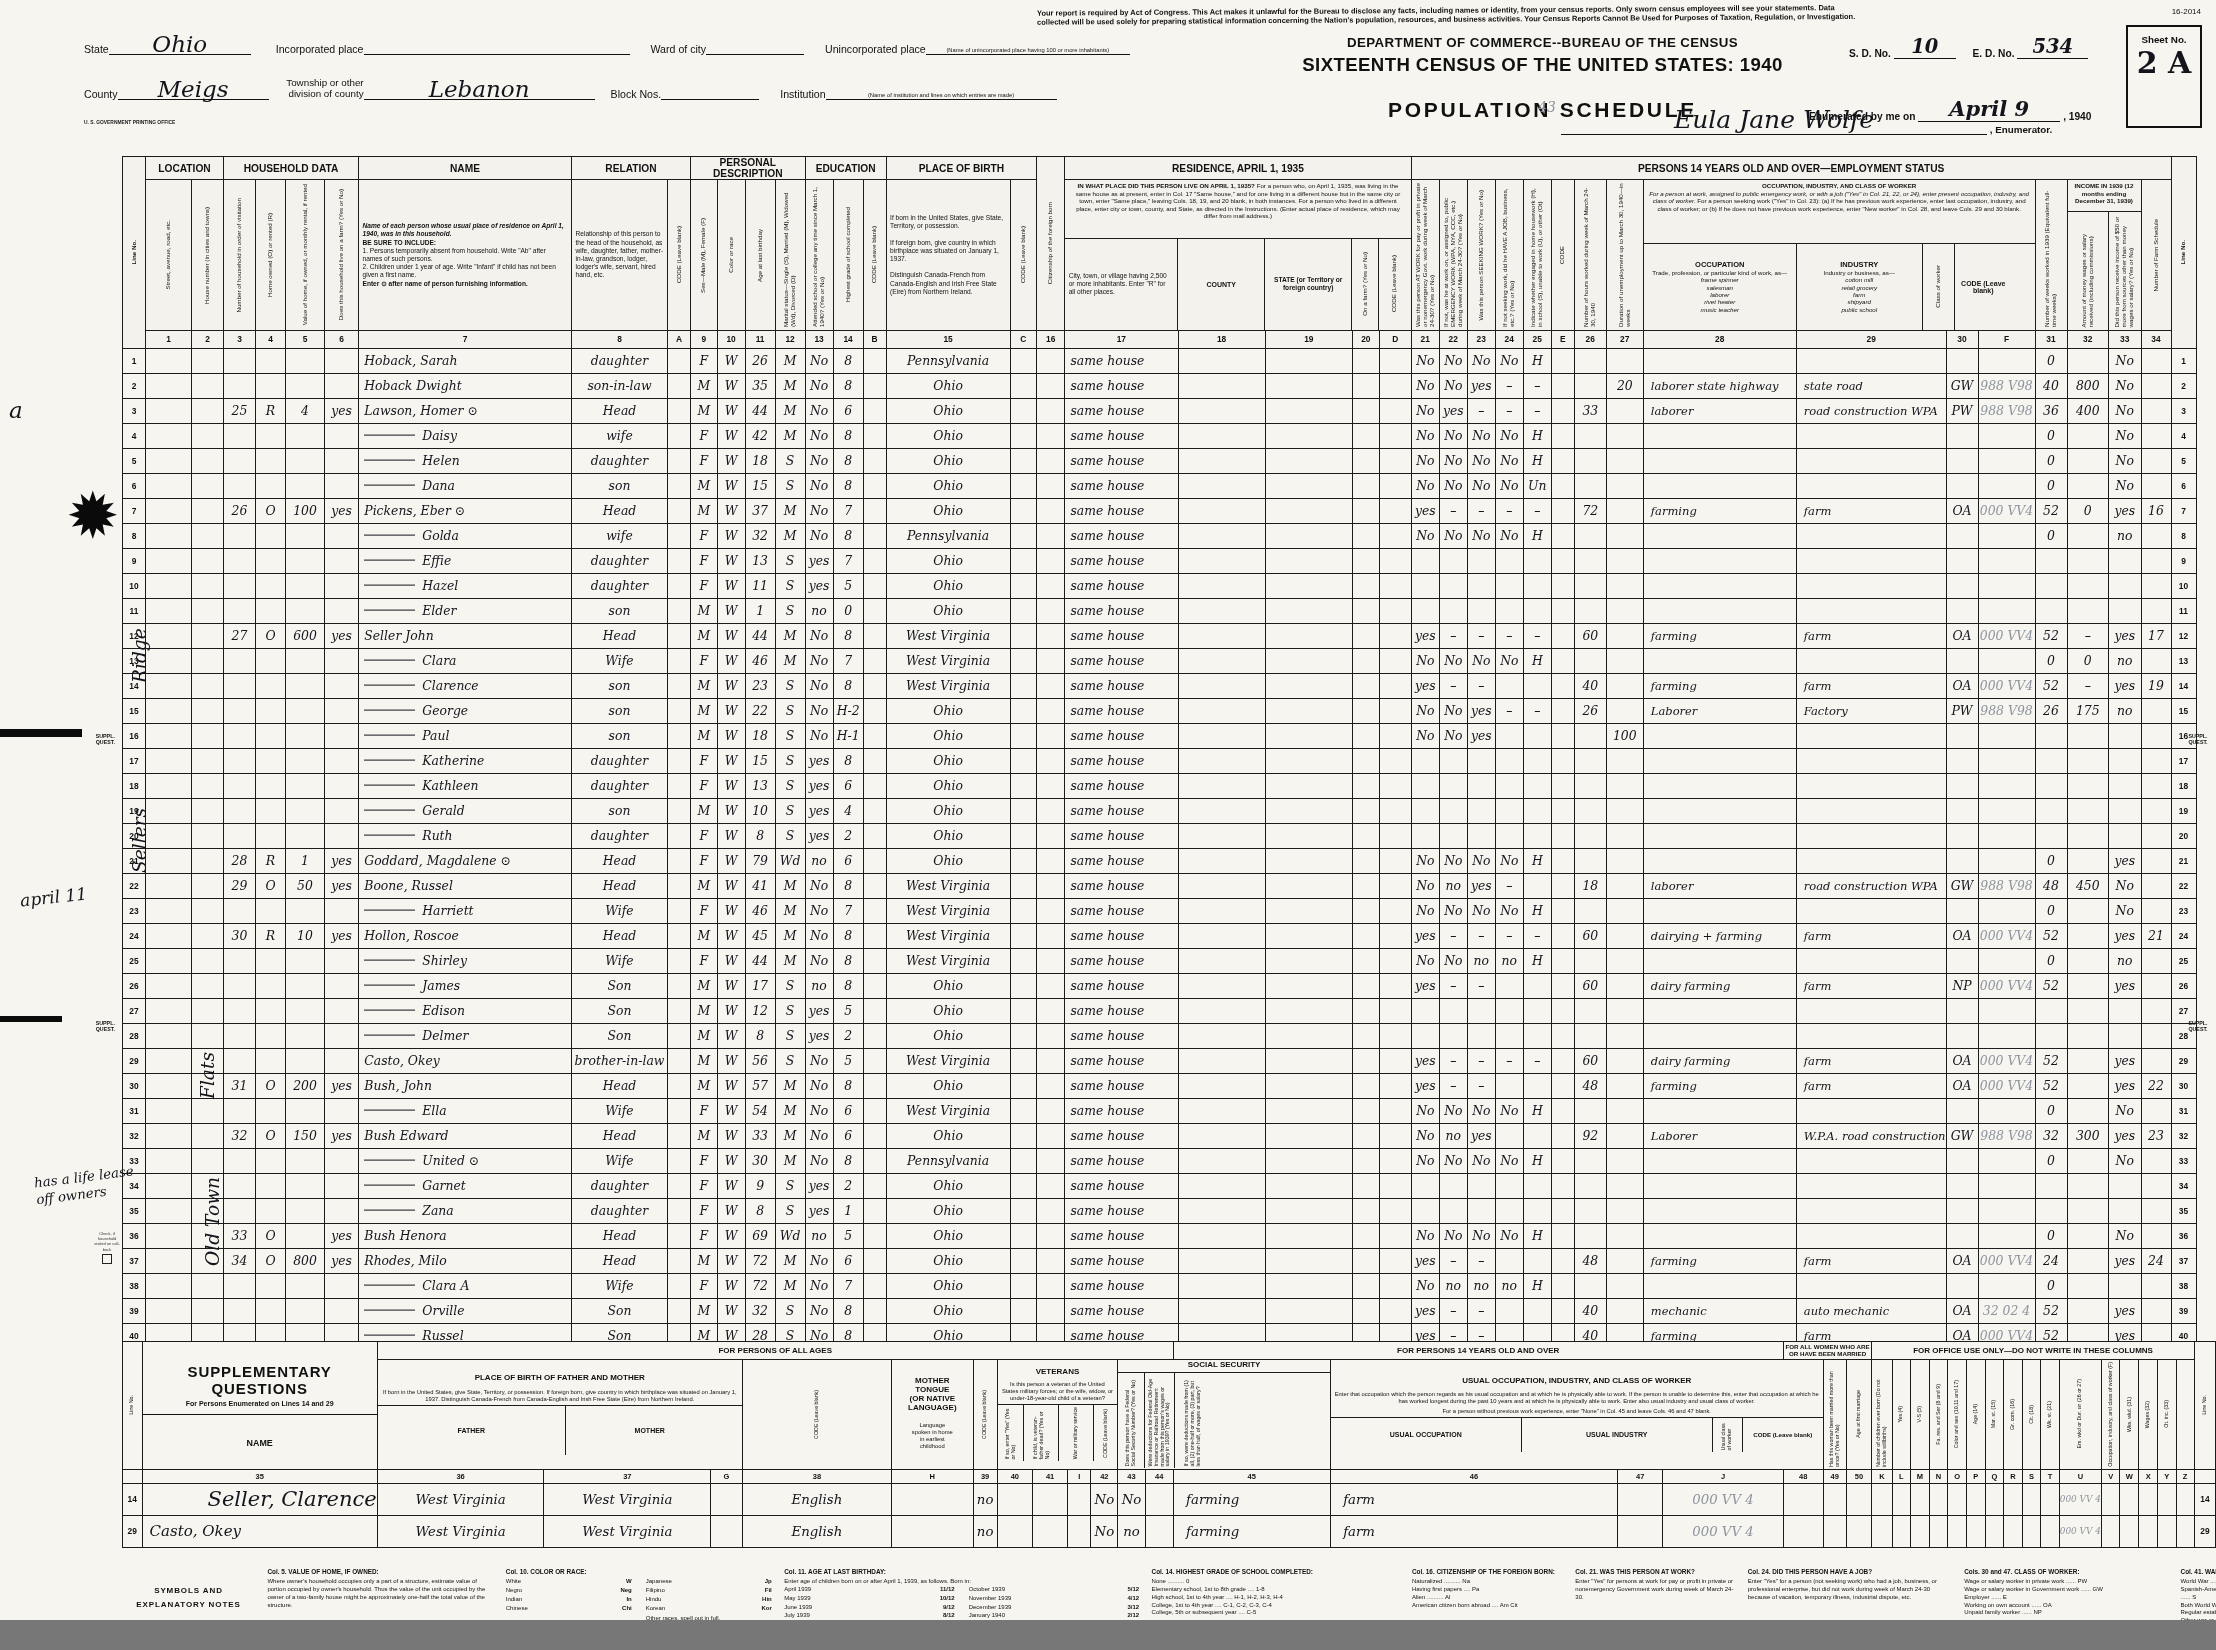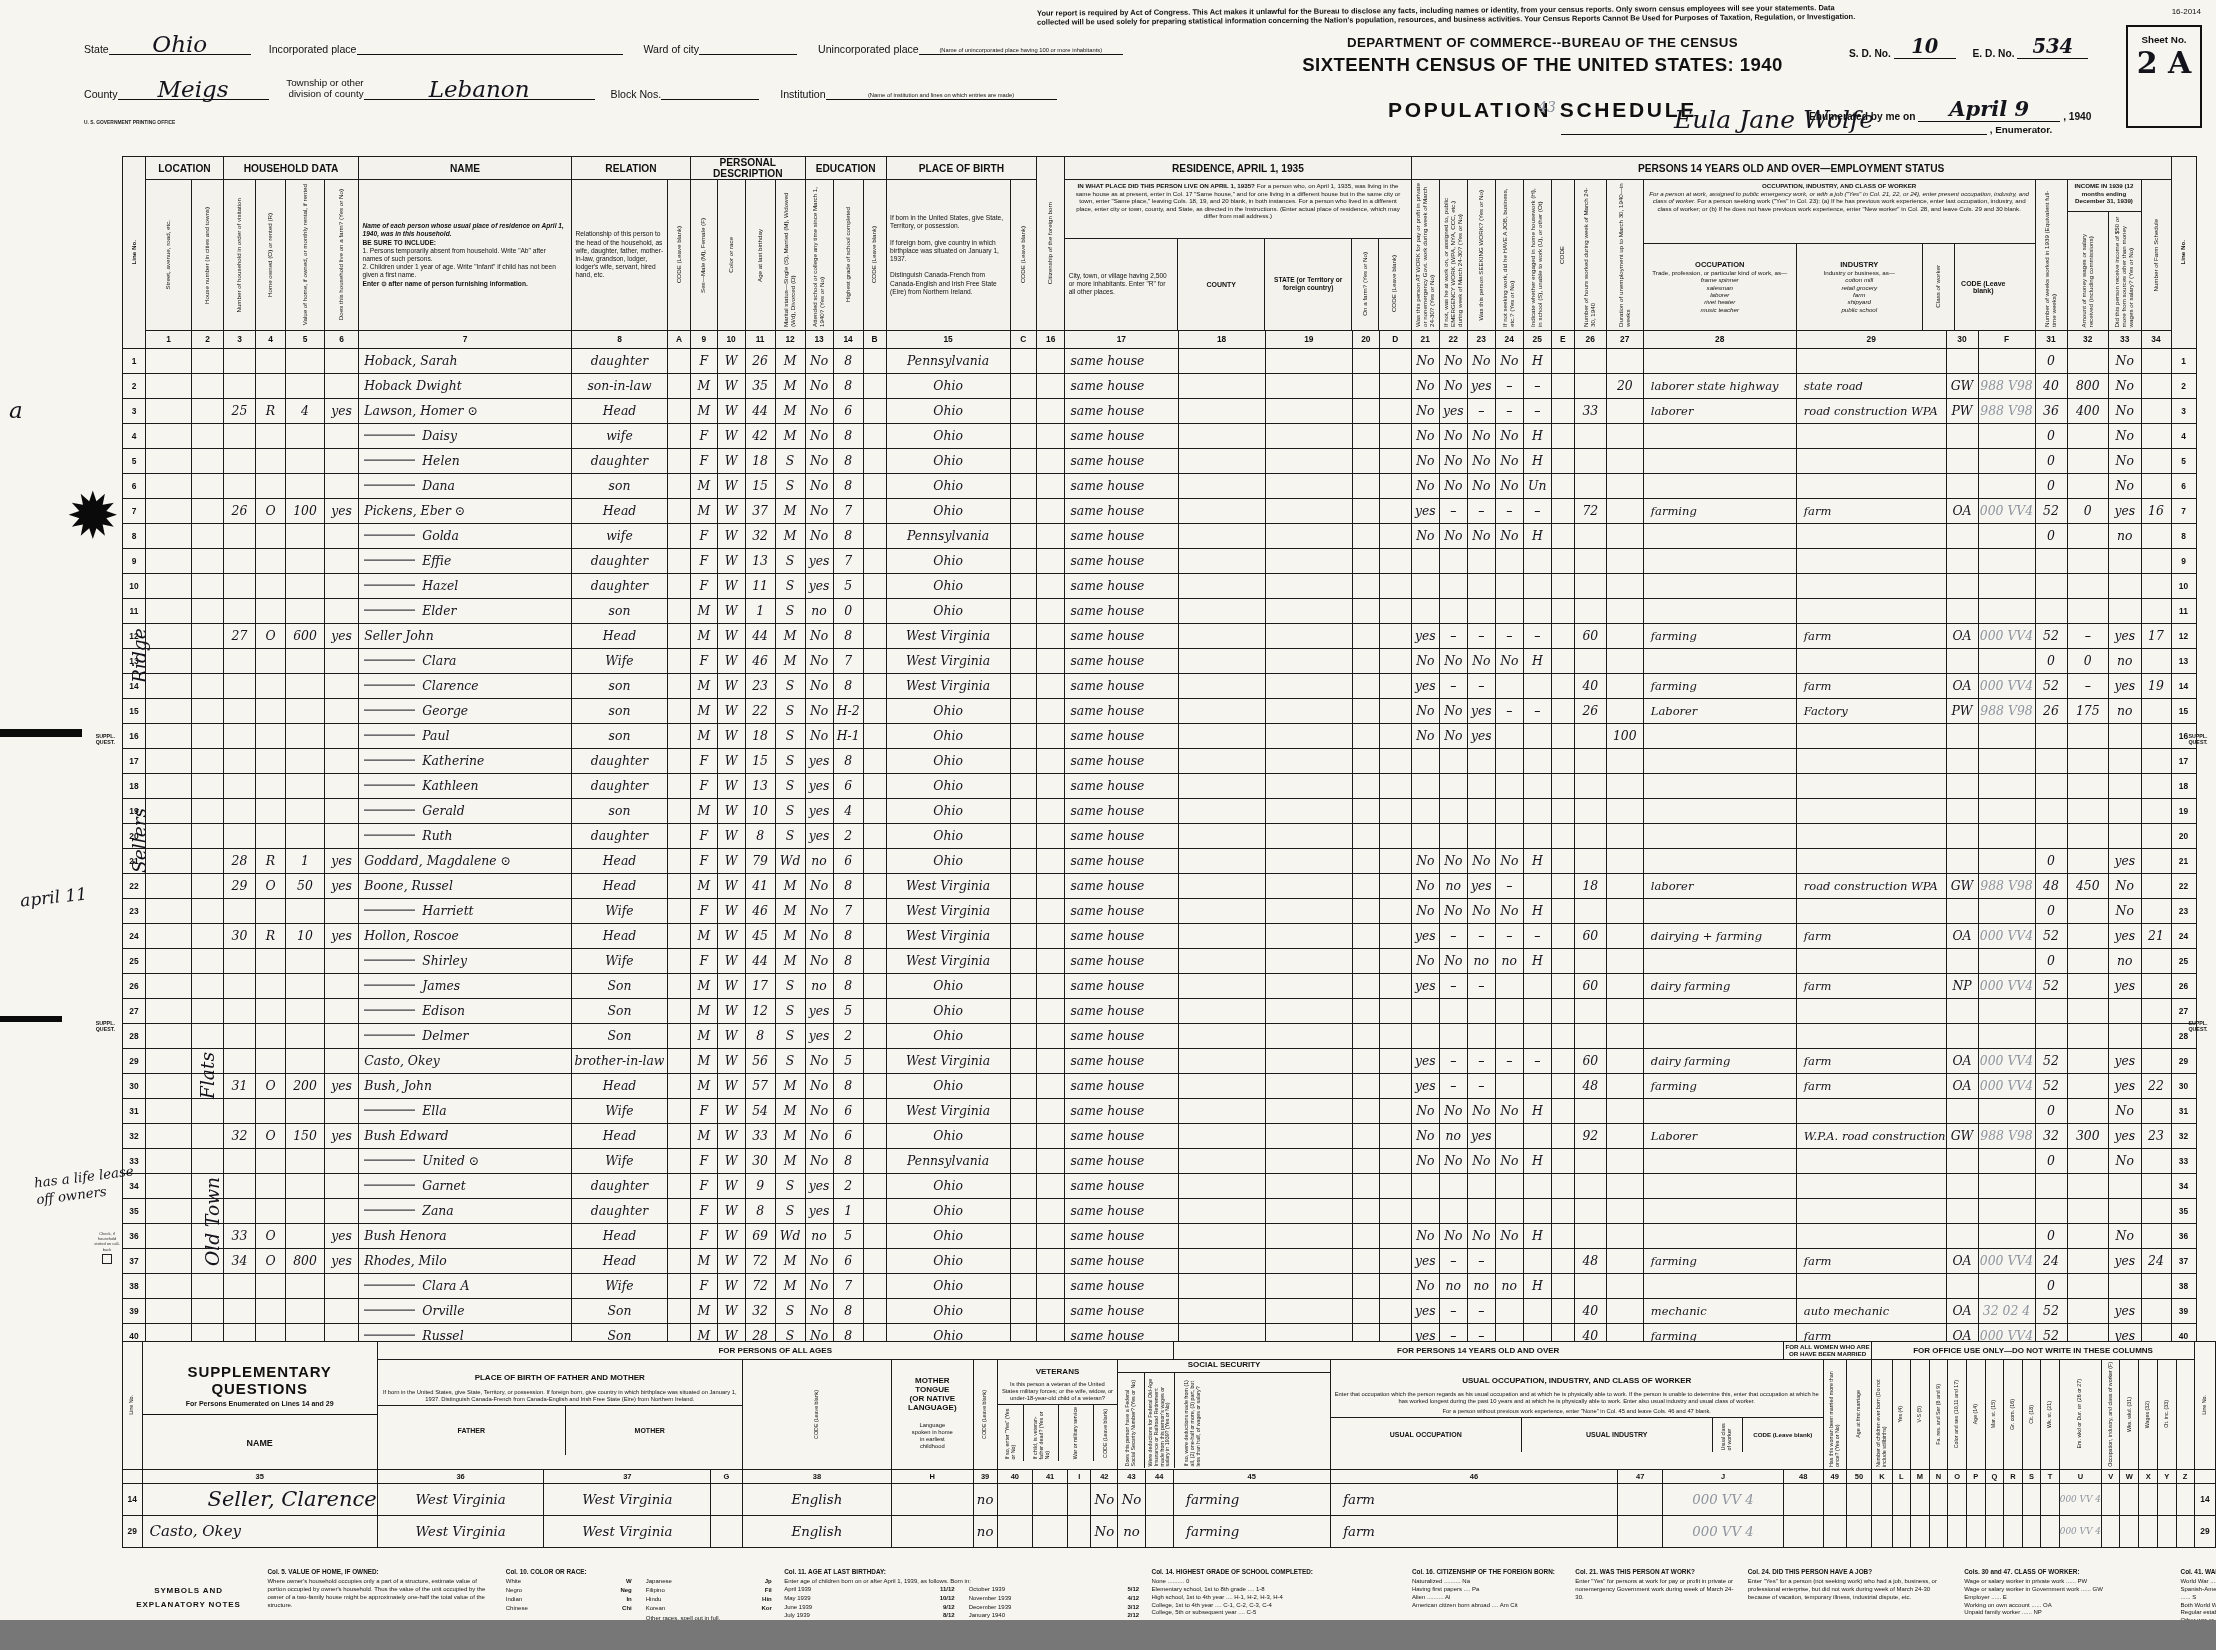--- a/index.html
+++ b/index.html
@@ -91,21 +91,21 @@
   <div class="titles">
     <div class="t1">DEPARTMENT OF COMMERCE--BUREAU OF THE CENSUS</div>
     <div class="t2">SIXTEENTH CENSUS OF THE UNITED STATES: 1940</div>
     <div class="t3">POPULATION SCHEDULE</div>
   </div>
 
   <div class="fields">
     <div class="frow">
       <span class="flabel">State</span>
       <span class="wline" style="width:142px"><span class="hw big">Ohio</span></span>
-      <span class="flabel" style="margin-left:18px">Incorporated place</span>
+      <span class="flabel" style="margin-left:25px">Incorporated place</span>
       <span class="wline" style="width:266px"></span>
       <span class="flabel" style="margin-left:21px">Ward of city</span>
       <span class="wline" style="width:98px"></span>
       <span class="flabel" style="margin-left:21px">Unincorporated place</span>
       <span class="wline" style="width:204px"><span class="fsub">(Name of unincorporated place having 100 or more inhabitants)</span></span>
     </div>
     <div class="frow">
       <span class="flabel">County</span>
       <span class="wline" style="width:151px"><span class="hw big">Meigs</span></span>
       <span style="margin-left:17.7px;font-size:9.8px;line-height:1.1;text-align:right">

